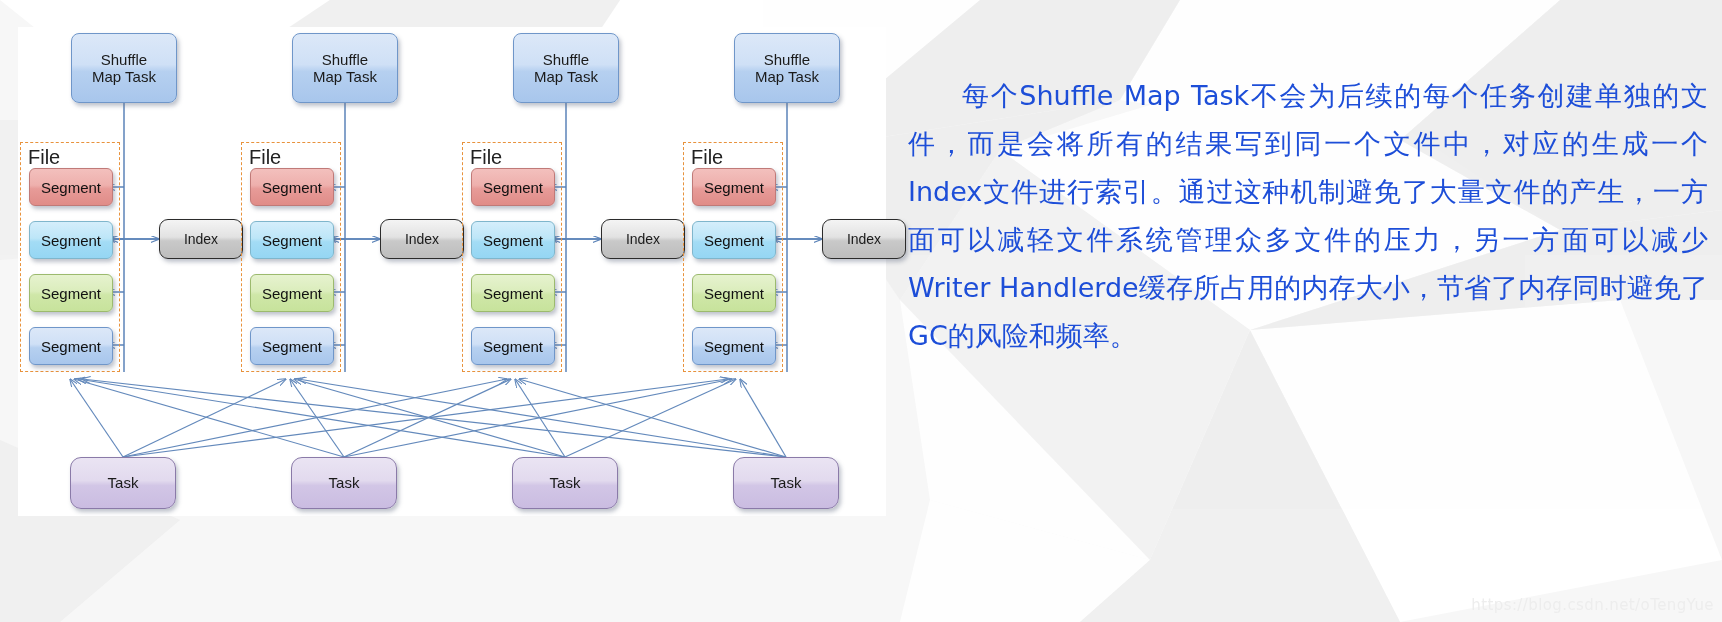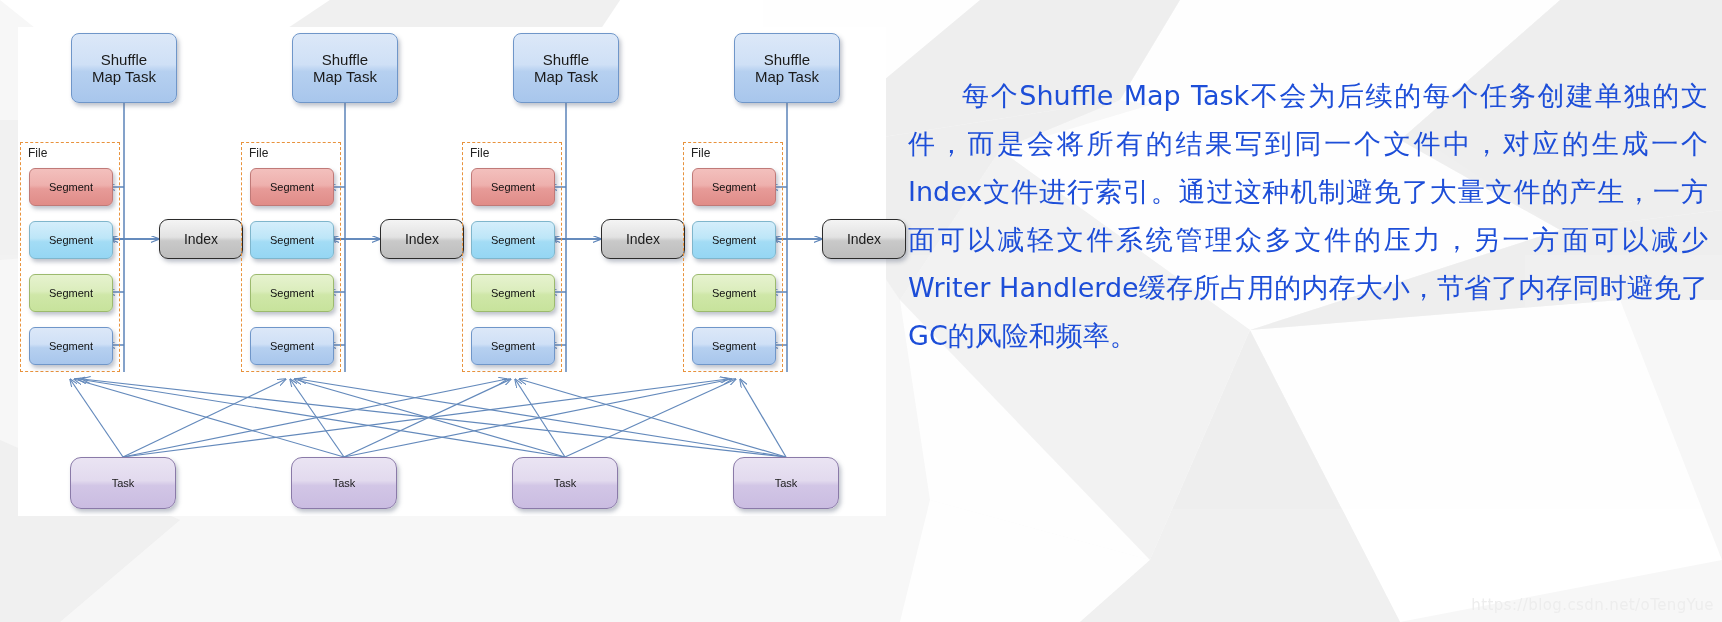--- a/index.html
+++ b/index.html
@@ -32,26 +32,26 @@
     box-shadow:2px 3px 4px rgba(110,120,140,.45);
   }
 
   .filebox{
     position:absolute;box-sizing:border-box;
     width:100px;height:230px;
     border:1.6px dashed #e8923c;
     background:transparent;
   }
   .filelabel{
-    position:absolute;left:7px;top:3px;font-size:12px;color:#222;
+    position:absolute;left:7px;top:3px;font-size:20px;color:#222;
   }
 
   .seg{
     position:absolute;left:8px;width:84px;height:38px;
-    box-sizing:border-box;border-radius:6px;font-size:11px;
+    box-sizing:border-box;border-radius:6px;font-size:15px;
     display:flex;align-items:center;justify-content:center;
     box-shadow:2px 3px 4px rgba(110,120,140,.45);
     color:#111;
   }
   .seg.c0{border:1px solid #c07a78;background:linear-gradient(180deg,#f3c0bd 0%,#eeb0ad 45%,#e79b98 55%,#e08c88 100%);}
   .seg.c1{border:1px solid #7fb6cc;background:linear-gradient(180deg,#d4eefb 0%,#bde6f8 45%,#a3dcf5 55%,#95d6f3 100%);}
   .seg.c2{border:1px solid #9cba6e;background:linear-gradient(180deg,#e6f2cf 0%,#dbedbc 45%,#cfe7a8 55%,#c7e39c 100%);}
   .seg.c3{border:1px solid #6f96c9;background:linear-gradient(180deg,#dce8f8 0%,#cfe0f6 45%,#b6d0f0 55%,#a8c6ec 100%);}
 
   .index{
@@ -59,21 +59,21 @@
     border:1.4px solid #2b2b2b;
     background:linear-gradient(180deg,#f4f4f4 0%,#e2e2e2 45%,#c9c9c9 55%,#bdbdbd 100%);
     font-size:14px;
     box-shadow:2px 3px 4px rgba(110,120,140,.45);
   }
 
   .task{
     width:106px;height:52px;border-radius:11px;
     border:1px solid #8a7aa8;
     background:linear-gradient(180deg,#eae4f3 0%,#e2daee 45%,#d2c6e6 55%,#cabce1 100%);
-    font-size:11px;
+    font-size:15px;
     box-shadow:2px 3px 4px rgba(110,120,140,.45);
   }
 
   
   #prose{
     position:absolute;left:908px;top:52px;width:800px;
     color:#1d4ed8;font-size:27px;line-height:1.78;
     font-family:"DejaVu Sans","Liberation Sans",sans-serif;
     text-align:justify;
     margin-top:20px;

